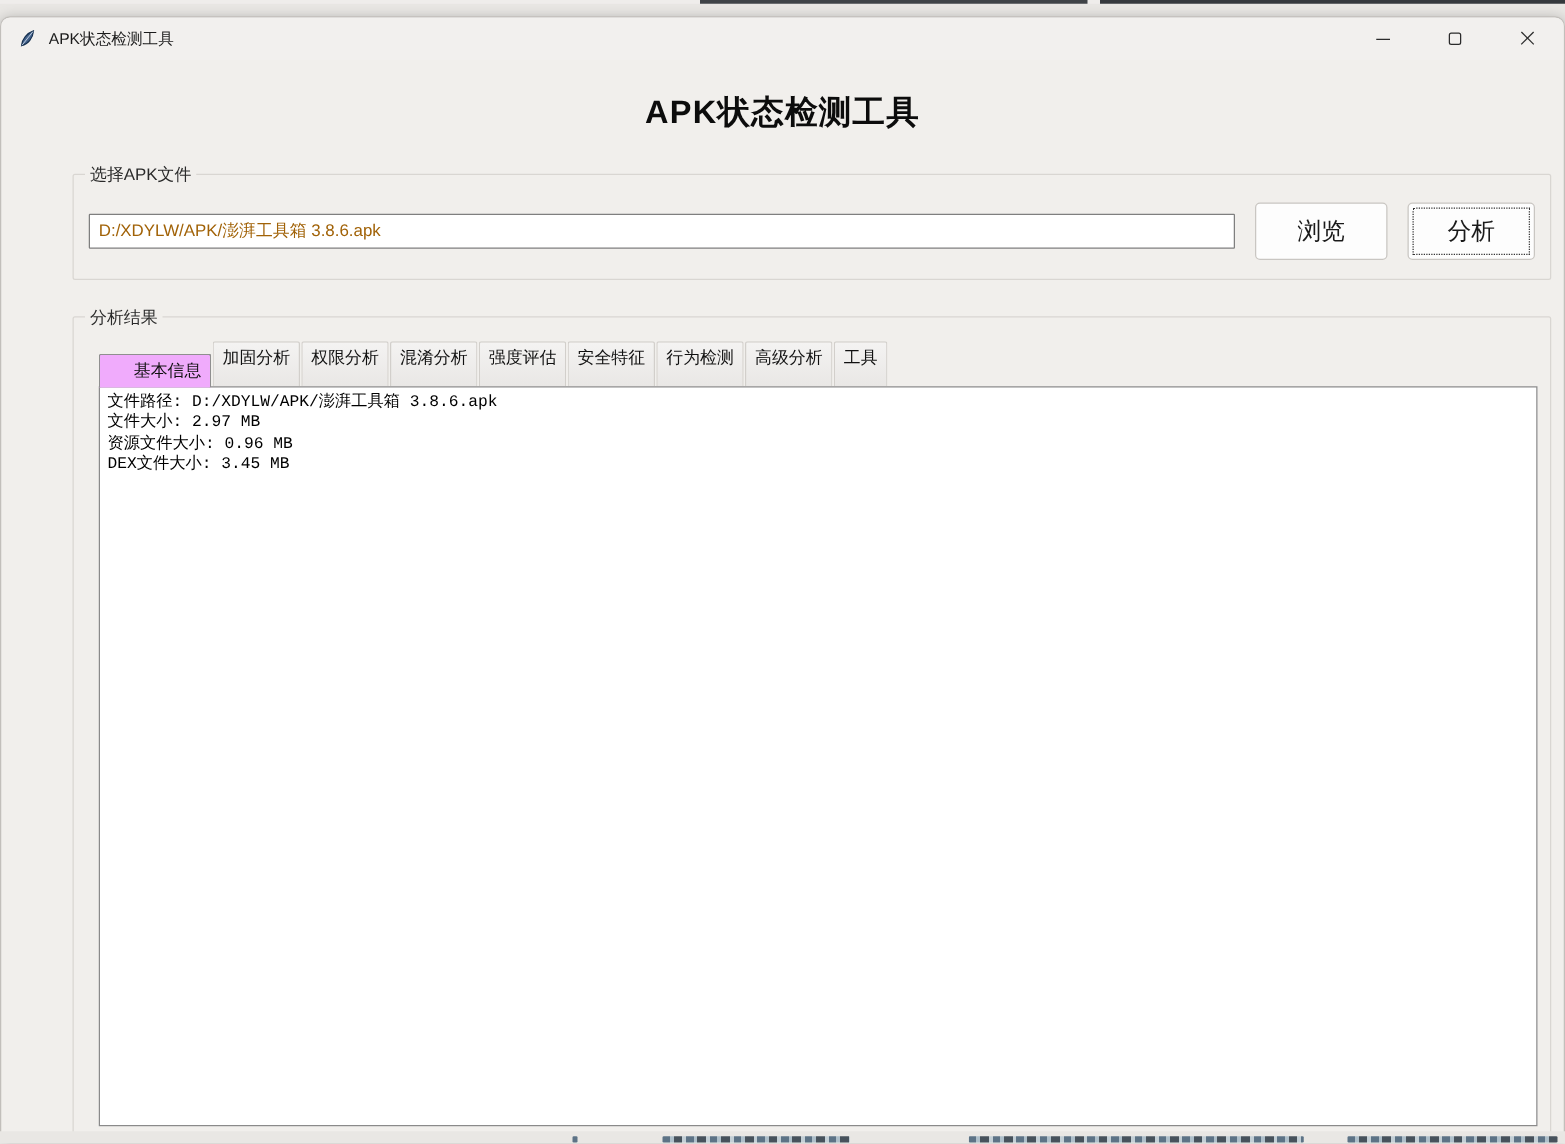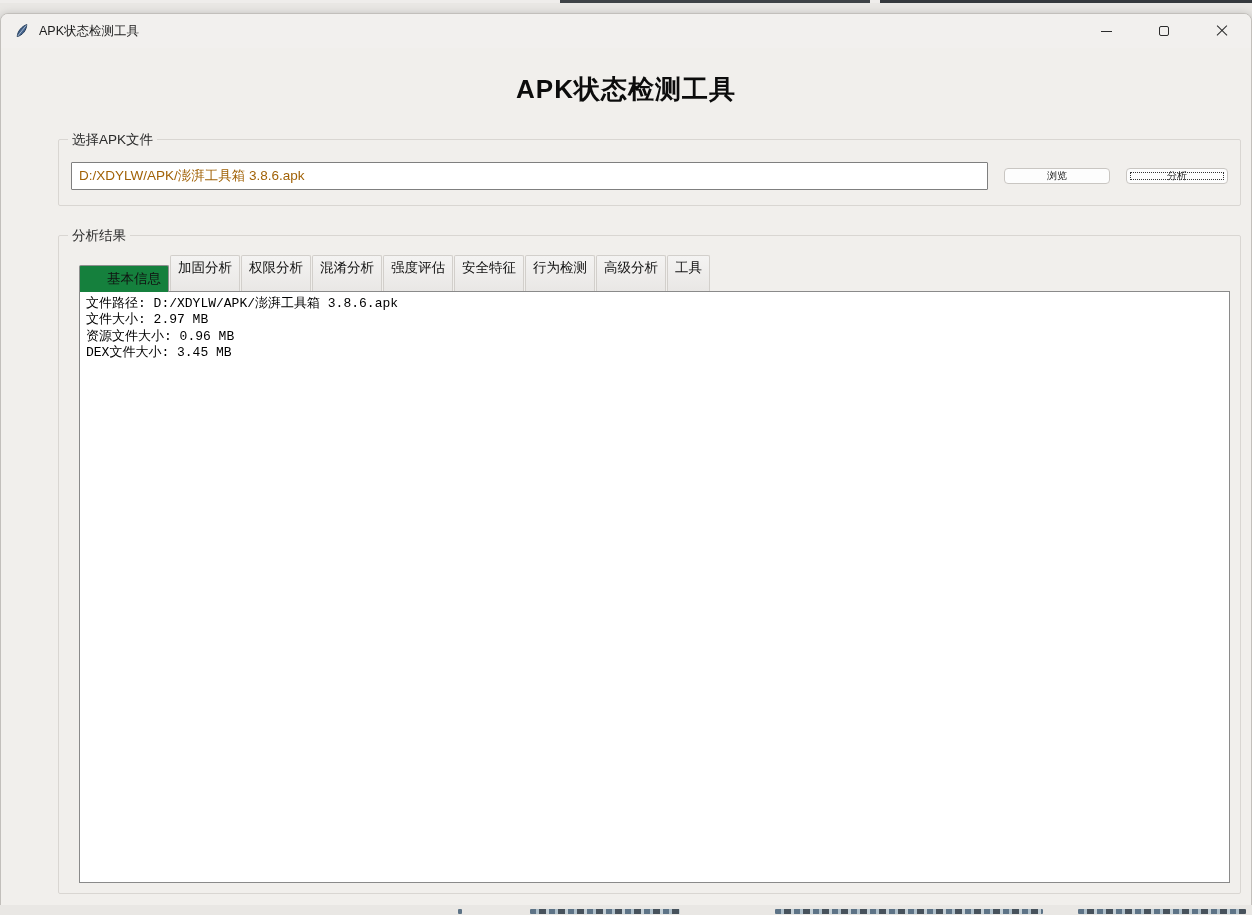--- a/index.html
+++ b/index.html
@@ -78,45 +78,45 @@
   .group-file { margin-top: 33px; padding: 22px 12px 15px 12px; }
   .file-row { display: flex; align-items: center; }
   .path-input {
     flex: 1; height: 28px;
     border: 1px solid #7f7f7f; border-radius: 1px;
     background: #ffffff; font-size: 13.5px; color: #a16207;
     padding: 0 7px; font-family: "Liberation Sans", sans-serif;
     outline: none;
   }
   .btn {
-    height: 16px; margin-left: 16px;
+    height: 46px; margin-left: 16px;
     background: #fdfdfd;
     border: 1px solid #c9c6c2; border-radius: 4px;
-    font-size: 10px; color: #1a1a1a;
+    font-size: 19px; color: #1a1a1a;
     font-family: "Liberation Sans", sans-serif;
     cursor: default;
   }
   .btn-browse { width: 106px; }
   .btn-analyze { width: 102px; outline: 1px dotted #333; outline-offset: -5px; }
 
   
   .group-results { margin-top: 29px; padding: 29px 10px 10px 20px; height: 659px; }
   .notebook { display: flex; flex-direction: column; height: 100%; }
   .tab-bar { display: flex; align-items: flex-end; height: 26px; }
   .tab {
     font-size: 13.5px; color: #111;
     padding: 4px 7px 4px 7px;
     background: linear-gradient(#f4f3f2, #e9e7e5);
     border: 1px solid #d2cfcb; border-bottom: none;
     border-radius: 2px 2px 0 0;
     margin-right: 1px; height: 36px; line-height: 16px;
     position: relative; cursor: default; white-space: nowrap;
   }
   .tab.selected {
-    background: #15803d;
+    background: #f0abfc;
     border: 1px solid #8f8f8f; border-bottom: none;
     height: 27px; padding-top: 5px;
     margin-bottom: -1px; z-index: 2; padding-left: 27px;
   }
   .text-pane {
     flex: 1; background: #ffffff;
     border: 1px solid #8a8a8a;
     padding: 4px 6px;
     font-family: "Liberation Mono", "DejaVu Sans Mono", monospace;
     font-size: 13px; line-height: 16.3px; color: #000;

